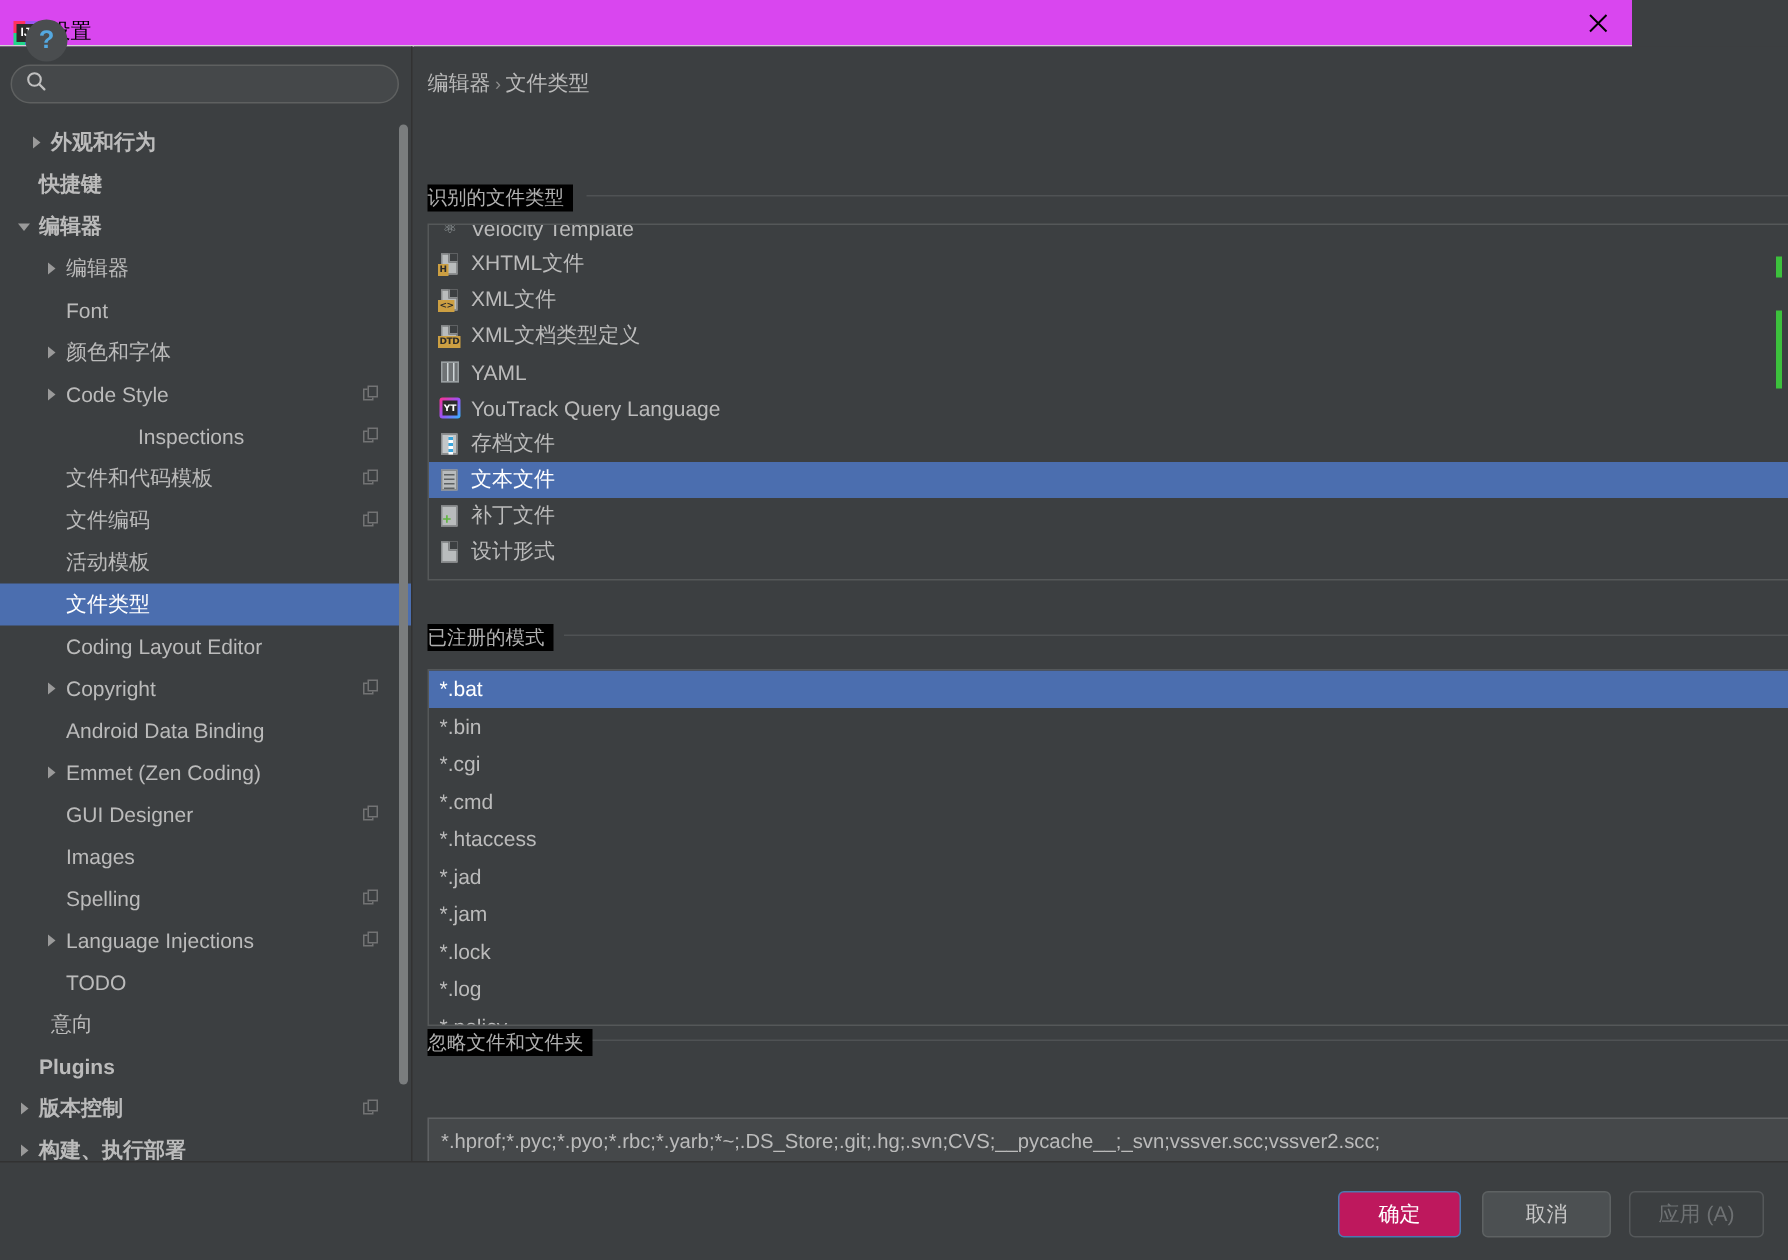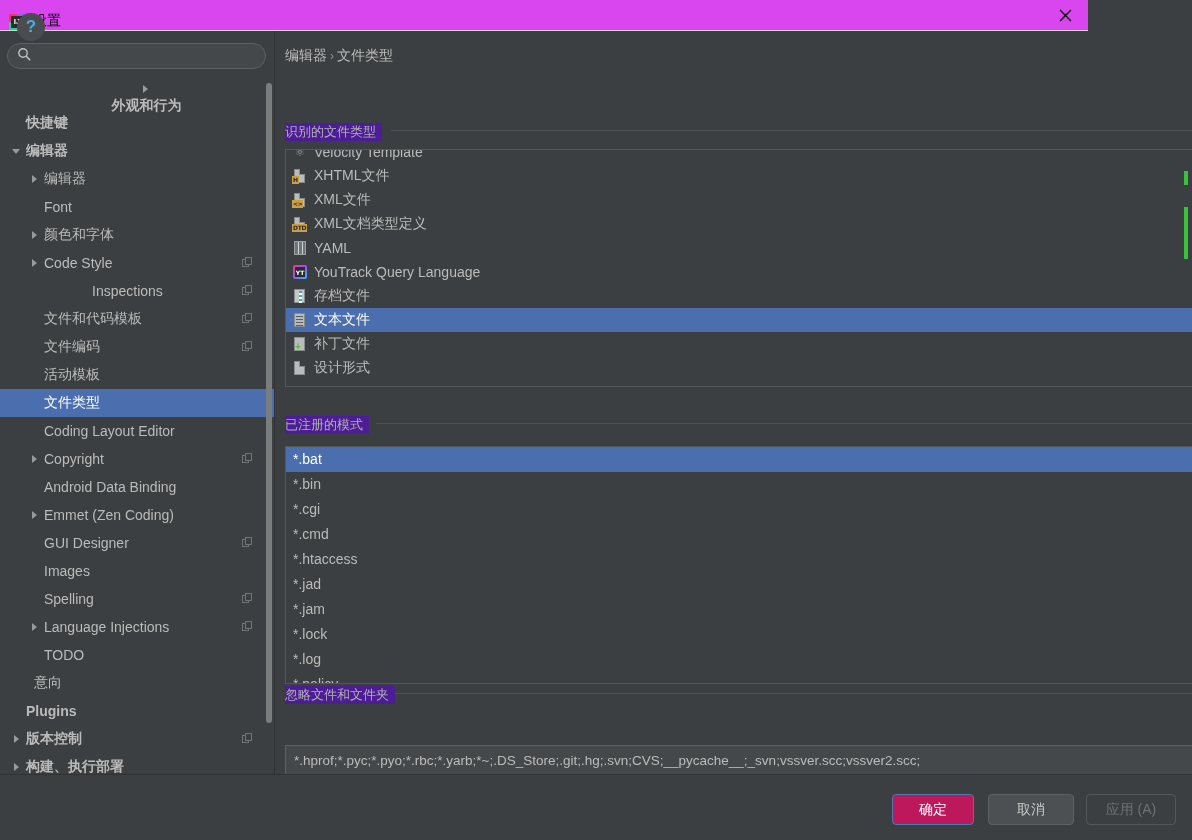--- a/index.html
+++ b/index.html
@@ -130,21 +130,21 @@
   }
   .breadcrumb {
     position: absolute; left: 9px; top: 16px;
     font-size: 14px; color: #bbbbbb;
   }
   .breadcrumb .sep { color: #8e8e8e; padding: 0 3px; font-size: 12px; }
 
   .group-title {
     position: absolute;
     font-size: 13px; color: #b0b0b0;
-    background: #4c1d95;
+    background: #000000;
     padding-right: 6px;
     z-index: 2;
   }
   .group-line {
     position: absolute;
     height: 1px; background: #4f5254;
   }
 
   
   .list-box {
@@ -315,21 +315,21 @@
         <span class="search-icon">
           <svg width="14" height="14" viewBox="0 0 14 14">
             <circle cx="6" cy="6" r="4.2" stroke="#c0c0c0" stroke-width="1.4" fill="none"></circle>
             <path d="M9.2 9.2 L12.6 12.6" stroke="#c0c0c0" stroke-width="1.5" stroke-linecap="round"></path>
           </svg>
         </span>
         <input class="search-input" type="text" value="" placeholder="" style="">
       </div>
     </div>
     <div class="tree" id="sidebar-tree">
-        <div class="tree-row bold" style="padding-left: 16px; flex-direction: column;">
+        <div class="tree-row bold" style="padding-left: 16px;">
           <span class="arrow right">
             <i></i>
           </span>
           <span class="tree-label">外观和行为</span>
         </div>
         <div class="tree-row bold" style="padding-left: 8px;">
           <span class="arrow none">
             <i></i>
           </span>
           <span class="tree-label">快捷键</span>

